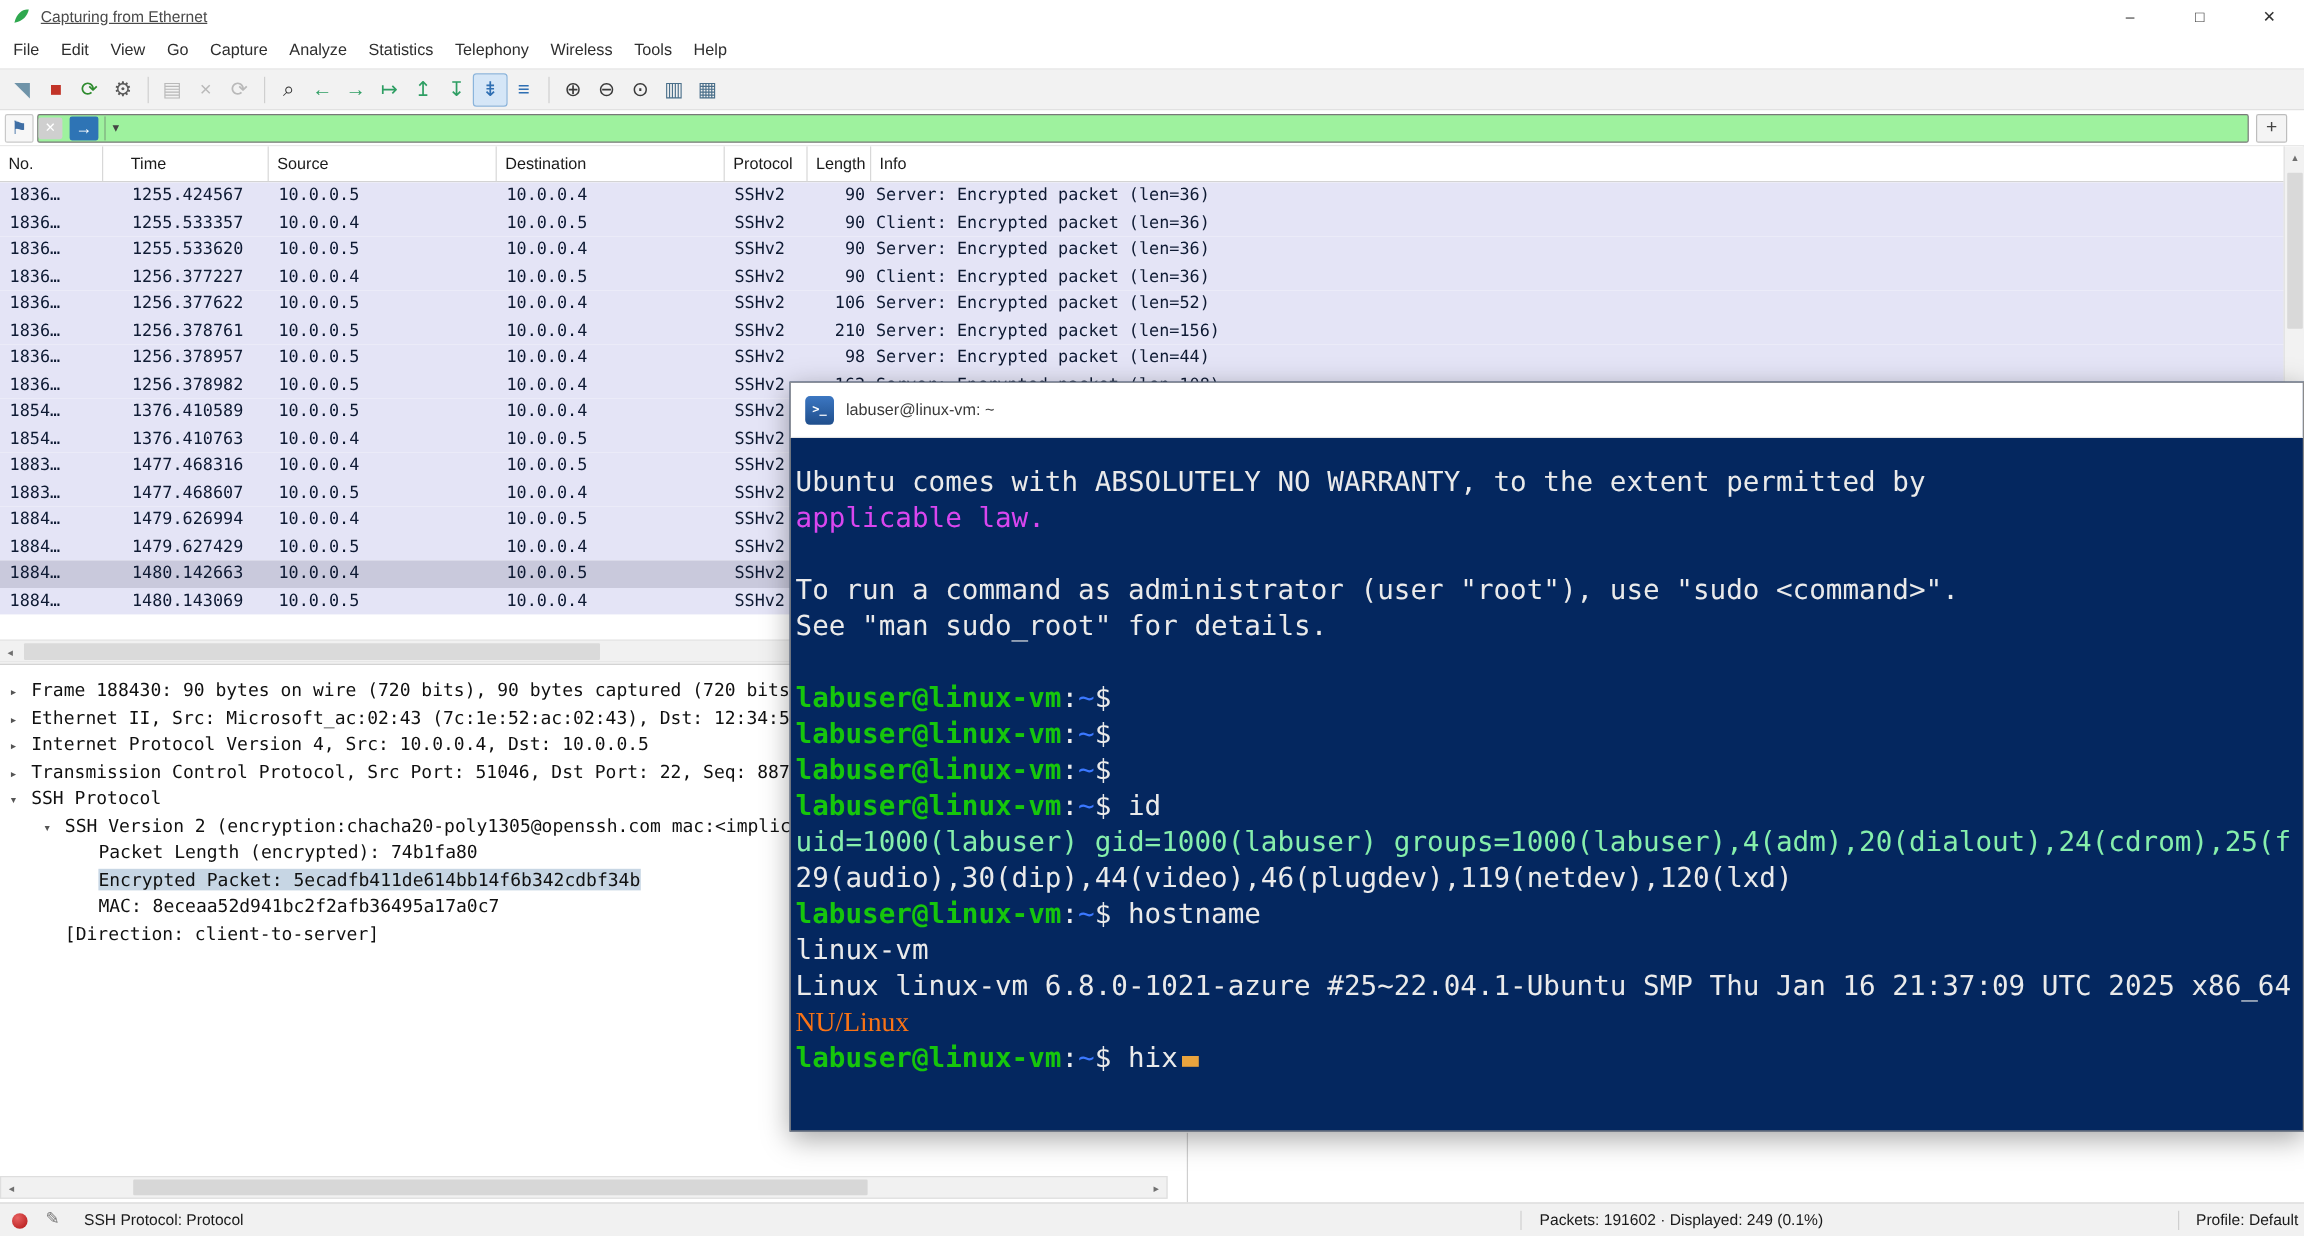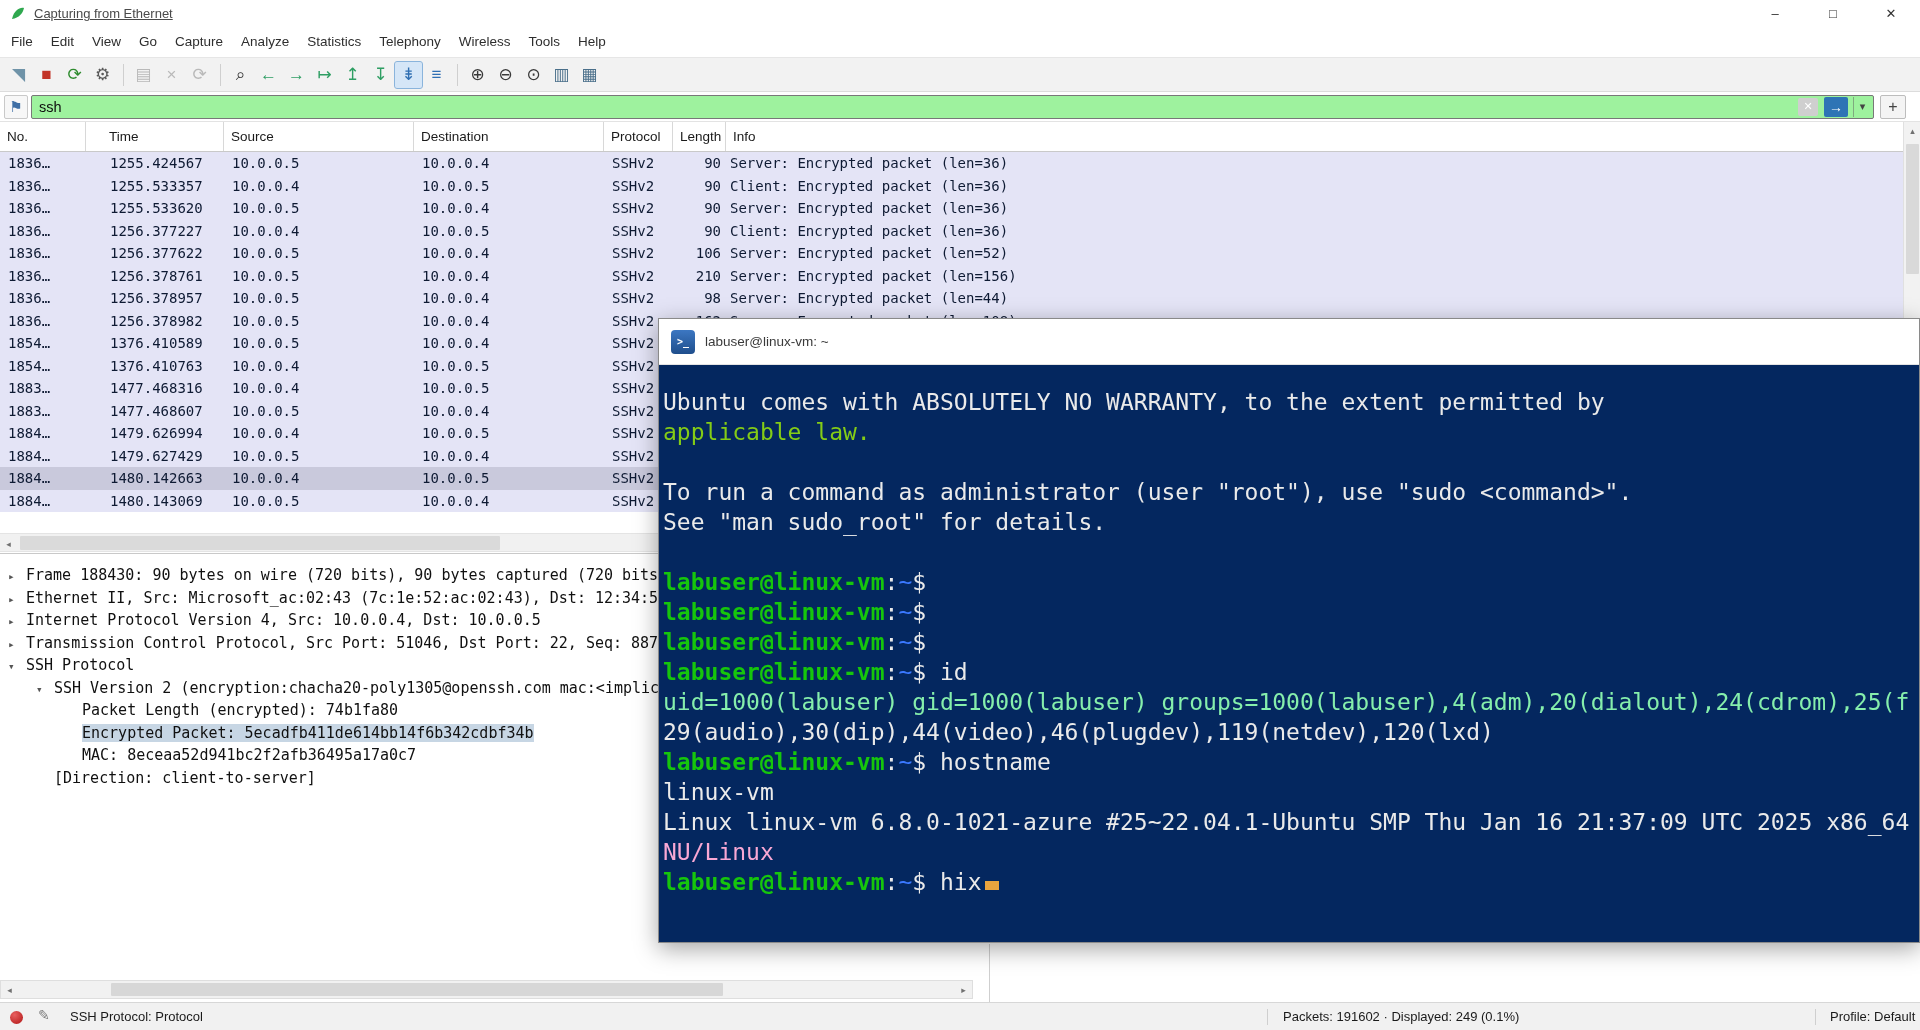--- a/index.html
+++ b/index.html
@@ -136,21 +136,20 @@
       <span class="tb-btn" style="color: rgb(58, 58, 58);">⊕</span>
       <span class="tb-btn" style="color: rgb(58, 58, 58);">⊖</span>
       <span class="tb-btn" style="color: rgb(58, 58, 58);">⊙</span>
       <span class="tb-btn" style="color: rgb(74, 111, 138);">▥</span>
       <span class="tb-btn" style="color: rgb(74, 111, 138);">▦</span>
     </div>
 
   <div class="abs filterbar">
     <span class="bookmark-btn">⚑</span>
     <div class="filter-field">
-      <input class="filter-input" readonly="" value="ssh" style="">
       <span class="filter-clear">✕</span>
       <span class="filter-apply">→</span>
       <span class="filter-caret">▾</span>
     </div>
     <span class="filter-add">+</span>
   </div>
 
   <div class="abs pheader">
       <span class="hcell c-no">No.</span>
       <span class="hcell c-time">Time</span>
@@ -348,32 +347,32 @@
     <span class="sb-profile">Profile: Default</span>
   </div>
 
   <div class="abs terminal">
     <div class="term-title">
       <span class="term-icon">&gt;_</span>
       <span class="term-title-text">labuser@linux-vm: ~</span>
     </div>
     <div class="term-body">
         <div class="tline"><span style="color: rgb(234, 234, 234);">Ubuntu comes with ABSOLUTELY NO WARRANTY, to the extent permitted by</span></div>
-        <div class="tline"><span style="color: #84cc16;">applicable law.</span></div>
+        <div class="tline"><span style="color: #d946ef;">applicable law.</span></div>
         <div class="tline"></div>
         <div class="tline"><span style="color: rgb(234, 234, 234);">To run a command as administrator (user "root"), use "sudo &lt;command&gt;".</span></div>
         <div class="tline"><span style="color: rgb(234, 234, 234);">See "man sudo_root" for details.</span></div>
         <div class="tline"></div>
         <div class="tline"><span style="color: rgb(22, 198, 12); font-weight: bold;">labuser@linux-vm</span><span style="color: rgb(234, 234, 234);">:</span><span style="color: rgb(59, 120, 255);">~</span><span style="color: rgb(234, 234, 234);">$</span></div>
         <div class="tline"><span style="color: rgb(22, 198, 12); font-weight: bold;">labuser@linux-vm</span><span style="color: rgb(234, 234, 234);">:</span><span style="color: rgb(59, 120, 255);">~</span><span style="color: rgb(234, 234, 234);">$</span></div>
         <div class="tline"><span style="color: rgb(22, 198, 12); font-weight: bold;">labuser@linux-vm</span><span style="color: rgb(234, 234, 234);">:</span><span style="color: rgb(59, 120, 255);">~</span><span style="color: rgb(234, 234, 234);">$</span></div>
         <div class="tline"><span style="color: rgb(22, 198, 12); font-weight: bold;">labuser@linux-vm</span><span style="color: rgb(234, 234, 234);">:</span><span style="color: rgb(59, 120, 255);">~</span><span style="color: rgb(234, 234, 234);">$ id</span></div>
         <div class="tline"><span style="color: #86efac;">uid=1000(labuser) gid=1000(labuser) groups=1000(labuser),4(adm),20(dialout),24(cdrom),25(f</span></div>
         <div class="tline"><span style="color: rgb(234, 234, 234);">29(audio),30(dip),44(video),46(plugdev),119(netdev),120(lxd)</span></div>
         <div class="tline"><span style="color: rgb(22, 198, 12); font-weight: bold;">labuser@linux-vm</span><span style="color: rgb(234, 234, 234);">:</span><span style="color: rgb(59, 120, 255);">~</span><span style="color: rgb(234, 234, 234);">$ hostname</span></div>
         <div class="tline"><span style="color: rgb(234, 234, 234);">linux-vm</span></div>
         <div class="tline"><span style="color: rgb(234, 234, 234);">Linux linux-vm 6.8.0-1021-azure #25~22.04.1-Ubuntu SMP Thu Jan 16 21:37:09 UTC 2025 x86_64</span></div>
-        <div class="tline"><span style="color: #f9a8d4;">NU/Linux</span></div>
+        <div class="tline"><span style="color: #f97316; font-family: Liberation Serif, serif;">NU/Linux</span></div>
         <div class="tline"><span style="color: rgb(22, 198, 12); font-weight: bold;">labuser@linux-vm</span><span style="color: rgb(234, 234, 234);">:</span><span style="color: rgb(59, 120, 255);">~</span><span style="color: rgb(234, 234, 234);">$ hix</span><span class="tcursor" style="background: rgb(234, 164, 62);"></span></div>
       </div>
   </div>
 
 </div>
 
 </body></html>

